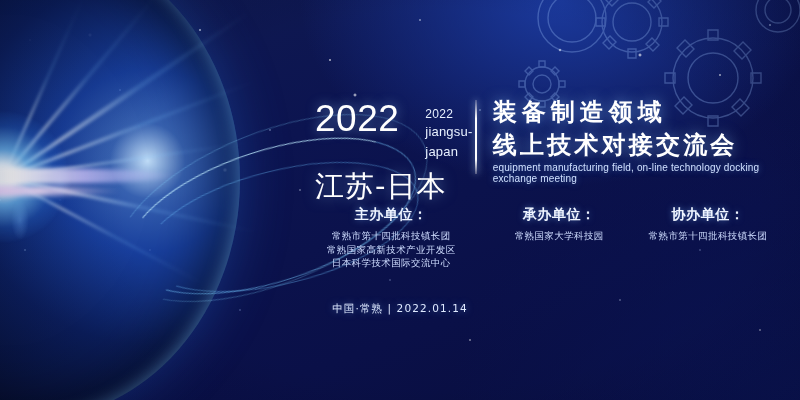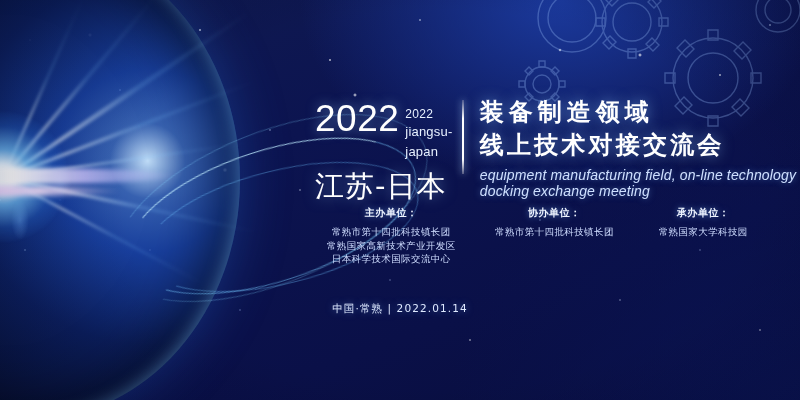--- a/index.html
+++ b/index.html
@@ -124,21 +124,21 @@
   
   .vignette{position:absolute;inset:0;
     background:radial-gradient(ellipse 700px 420px at 55% 50%, rgba(0,0,0,0) 45%, rgba(3,6,30,.45) 100%);
     pointer-events:none;}
 
   
   #content{position:absolute;inset:0;}
 
   #title-row{position:absolute;left:315px;top:96px;display:flex;align-items:flex-start;}
   #left-title{width:150px;padding-top:4px;}
-  .yr-line{display:flex;align-items:flex-start;}
+  .yr-line{display:flex;align-items:flex-start;gap:20px;}
   .yr-big{
     font-size:37px;line-height:38px;color:#ffffff;letter-spacing:.5px;font-weight:400;
     text-shadow:0 0 12px rgba(150,205,255,.55);
   }
   .yr-small-wrap{margin-left:6px;padding-top:4px;color:#e8f1ff;}
   .yr-small{font-size:12px;line-height:13px;letter-spacing:.3px;}
   .yr-latin{font-size:13px;line-height:20px;letter-spacing:.2px;}
   .cn-pair{
     margin-top:3px;font-size:29px;line-height:42px;color:#ffffff;letter-spacing:1px;
     font-family:"DejaVu Sans","Liberation Sans",sans-serif;font-weight:400;
@@ -150,32 +150,31 @@
     box-shadow:0 0 7px rgba(180,220,255,.8);}
 
   #right-title{padding-top:0;}
   .main-line{
     font-size:24px;line-height:33px;color:#ffffff;letter-spacing:5px;font-weight:bold;
     font-family:"DejaVu Sans","Liberation Sans",sans-serif;
     text-shadow:0 0 14px rgba(140,200,255,.55);
   }
   .main-line.l2{letter-spacing:3.2px;}
   .main-sub{
-    margin-top:5px;font-size:14px;letter-spacing:.15px;color:#cfe0ff;
+    font-size:10px;letter-spacing:.15px;color:#cfe0ff;
     text-shadow:0 0 6px rgba(120,180,255,.5);
-    font-style:italic;
   }
 
   
   #orgs{position:absolute;left:300px;top:206px;width:480px;display:flex;}
   .org-col{color:#dbe7ff;font-family:"DejaVu Sans","Liberation Sans",sans-serif;}
   .org-col.c1{width:190px;text-align:center;}
   .org-col.c2{width:150px;text-align:center;}
   .org-col.c3{width:160px;text-align:center;}
-  .org-head{font-size:10px;font-weight:bold;color:#eef4ff;letter-spacing:.6px;margin-bottom:5px;
+  .org-head{font-size:14px;font-weight:bold;color:#eef4ff;letter-spacing:.6px;margin-bottom:5px;
     text-shadow:0 0 6px rgba(120,180,255,.55);}
   .org-item{font-size:9.5px;line-height:13.5px;letter-spacing:.4px;color:#cfddff;}
 
   #datebar{position:absolute;left:0;right:0;top:298px;text-align:center;}
   #datebar .dtxt{
     display:inline-block;font-size:10.5px;letter-spacing:1.1px;color:#dfe9ff;
     font-family:"DejaVu Sans","Liberation Sans",sans-serif;
     text-shadow:0 0 7px rgba(120,180,255,.5);
   }
 </style>
@@ -269,30 +268,30 @@
 
     <div id="orgs">
 
       <div class="org-col c1">
         <div class="org-head">主办单位：</div>
         <div class="org-item">常熟市第十四批科技镇长团</div>
         <div class="org-item">常熟国家高新技术产业开发区</div>
         <div class="org-item">日本科学技术国际交流中心</div>
       </div>
 
+      <div class="org-col c3">
+        <div class="org-head">承办单位：</div>
+        <div class="org-item">常熟国家大学科技园</div>
+      </div>
+
       <div class="org-col c2">
         <div class="org-head">协办单位：</div>
         <div class="org-item">常熟市第十四批科技镇长团</div>
       </div>
 
-      <div class="org-col c3">
-        <div class="org-head">承办单位：</div>
-        <div class="org-item">常熟国家大学科技园</div>
-      </div>
-
     </div>
 
     <div id="datebar">
       <span class="dtxt">中国·常熟 | 2022.01.14</span>
     </div>
 
   </div>
 </div>
 
 </body></html>

